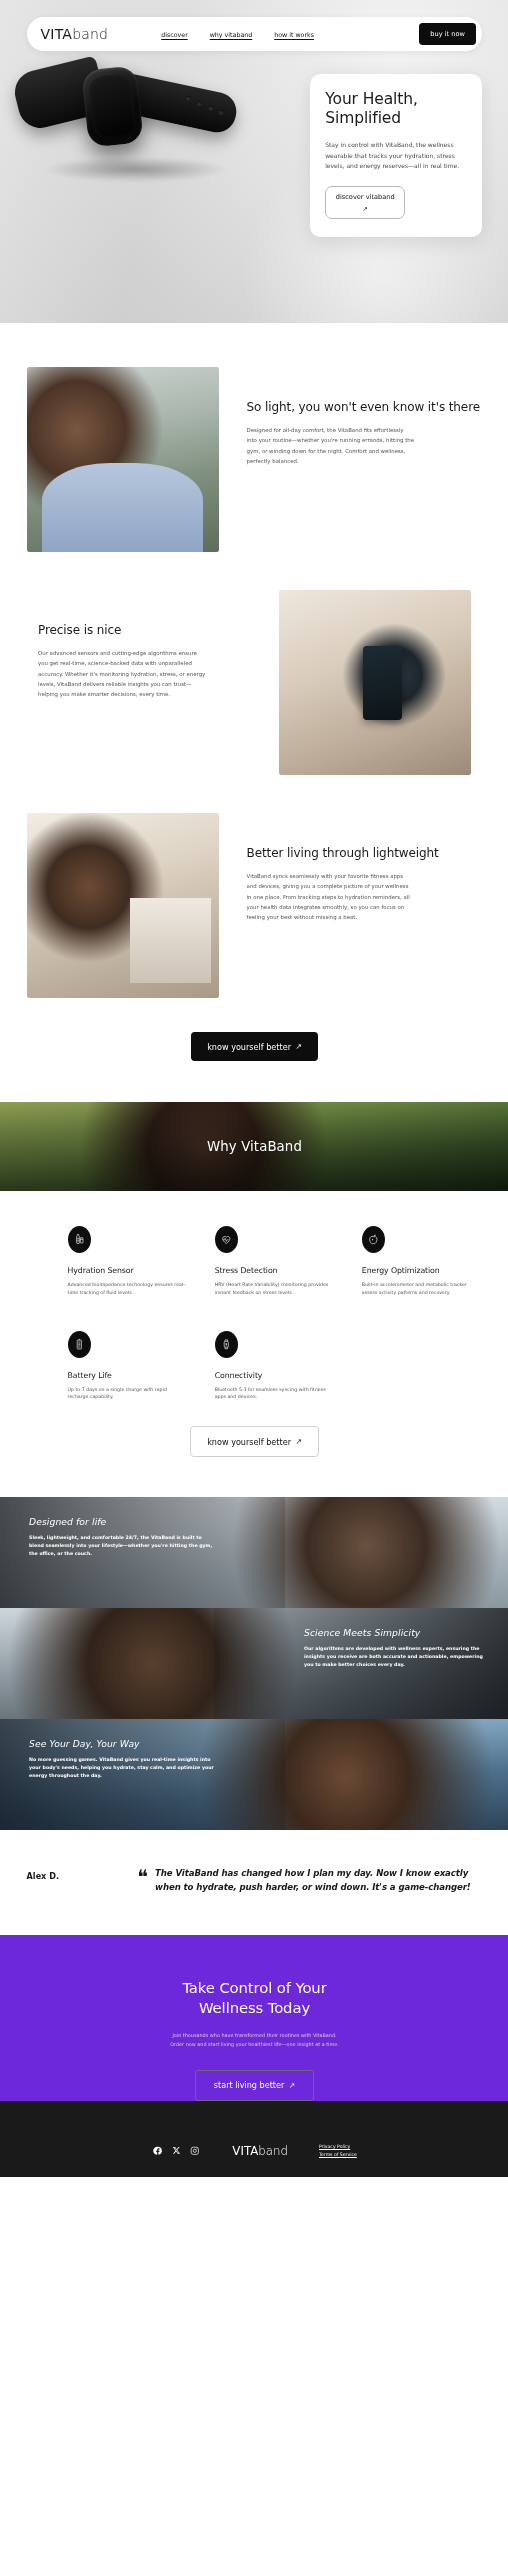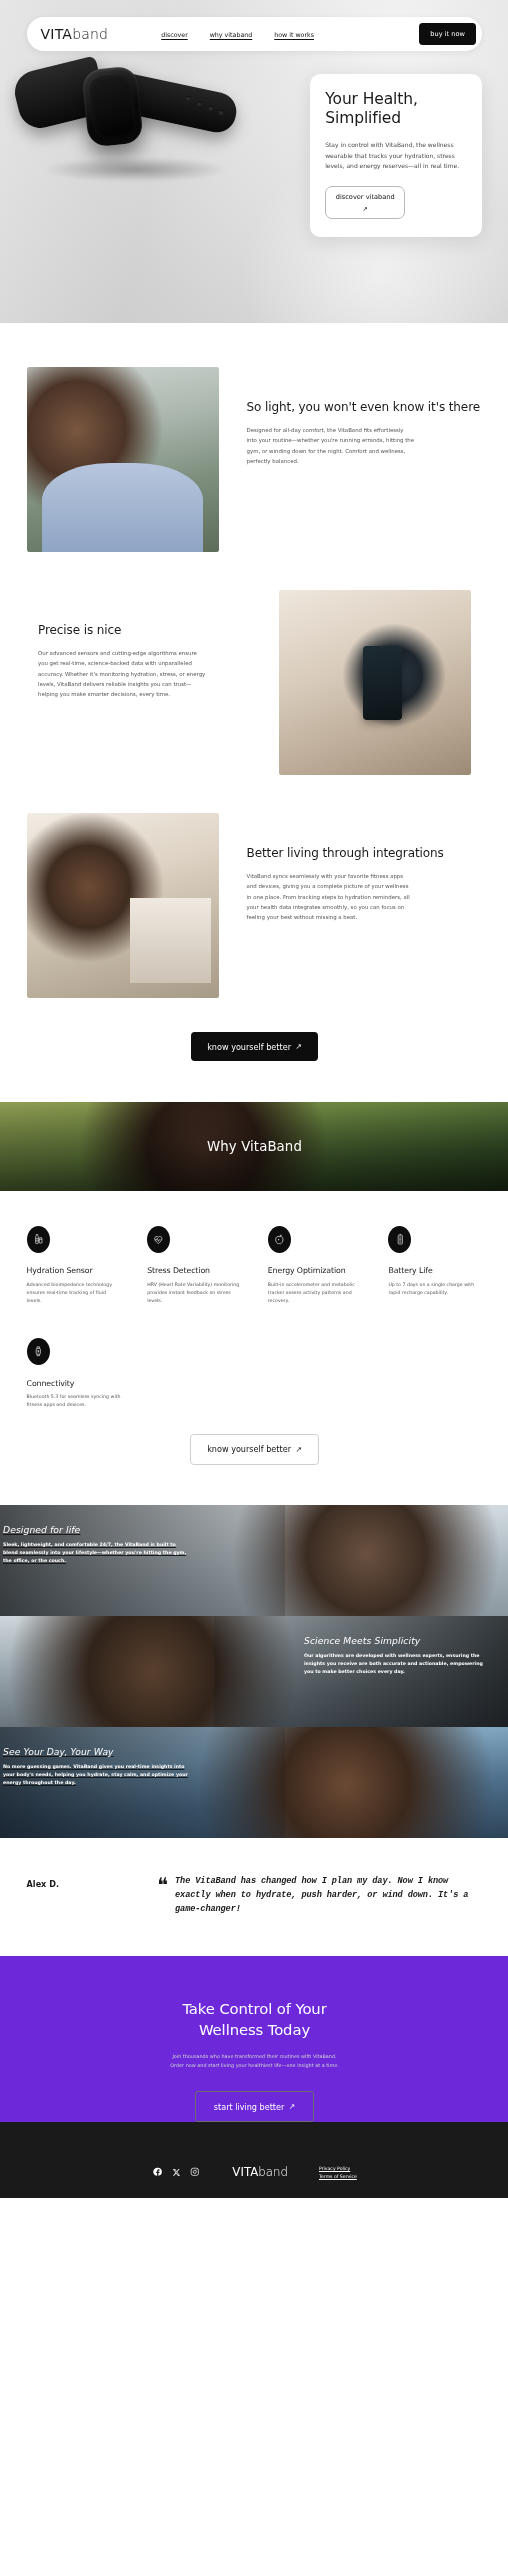--- a/index.html
+++ b/index.html
@@ -167,21 +167,21 @@
     display:flex; align-items:center; justify-content:center;
   }
   .why:before {
     content:""; position:absolute; inset:0;
     background: linear-gradient(180deg, rgba(0,0,0,.05), rgba(0,0,0,.55));
   }
   .why h2 { position:relative; color:#fff; font-size: 13.3px; font-weight: 400; letter-spacing:0.1px; }
 
   
   .features { padding: 35px 26.6px 7.4px; }
-  .fgrid { display:grid; grid-template-columns: repeat(4, 1fr); column-gap: 26.6px; row-gap: 34px; }
+  .fgrid { display:grid; grid-template-columns: repeat(3, 1fr); column-gap: 26.6px; row-gap: 34px; margin-left: 41px; }
   .fcell { }
   .ficon {
     width: 23px; height: 27px; border-radius: 50%;
     background:#0d0d0d; display:flex; align-items:center; justify-content:center;
     margin-bottom: 13.3px;
   }
   .ficon svg { display:block; }
   .fcell h3 { font-size: 7.8px; font-weight: 400; letter-spacing:-0.1px; }
   .fcell p { font-size: 4.7px; line-height: 1.62; color:#555; margin-top: 5.9px; max-width: 124px; }
 
@@ -189,21 +189,21 @@
   .btn-light {
     display:inline-flex; align-items:center; gap:4.4px;
     background:#fff; color:#111; border:0.7px solid #cfcfcf; border-radius:3.7px;
     font-size: 8.1px; padding: 9.6px 16.2px; cursor:pointer; font-family: inherit;
   }
 
   
   .panel { position:relative; height: 111px; overflow:hidden; }
   .panel .pbg { position:absolute; inset:0; }
   .panel .ptext { position:absolute; top: 19px; width: 186px; }
-  .panel .ptext.left { left: 3px; text-decoration: underline; }
+  .panel .ptext.left { left: 29px; }
   .panel .ptext.right { right: 19px; }
   .panel h3 { color:#fff; font-size: 9.2px; font-weight: 400; font-style: italic; letter-spacing:0.1px; }
   .panel p { color:#fff; font-size: 4.7px; line-height: 1.72; margin-top: 6.6px; font-weight: 700; }
 
   .pbg-office {
     background:
       radial-gradient(circle at 72% 44%, #6a5140 0%, #3b2c22 16%, rgba(59,44,34,0) 36%),
       linear-gradient(175deg,#e9eef2 0%, #cdd6dc 34%, #a9b5bd 66%, #8b979f 100%);
   }
   .pbg-office:after {
@@ -223,24 +223,24 @@
     background:
       radial-gradient(circle at 68% 52%, #6b4a34 0%, #3b281c 18%, rgba(59,40,28,0) 42%),
       linear-gradient(175deg,#a7c3d6 0%, #7fa3bd 30%, #4e6f8b 62%, #2d4357 100%);
   }
   .pbg-beach:after {
     content:""; position:absolute; left:0; top:0; width:56%; height:100%;
     background: linear-gradient(90deg, rgba(8,12,18,.7), rgba(8,12,18,.12));
   }
 
   
-  .testi { display:flex; padding: 37px 26.6px 40px; align-items:flex-start; background:#fff;gap:20px; }
+  .testi { display:flex; padding: 37px 26.6px 40px; align-items:flex-start; background:#fff; }
   .testi .who { width: 111px; font-size: 8.1px; font-weight: 700; padding-top: 4.4px; }
   .testi .quote-mark { font-size: 20px; line-height:1; font-weight:700; font-style: italic; margin-right: 8.9px; letter-spacing:-2.2px; }
-  .testi .qbody { flex:1; font-size: 8.6px; line-height: 1.62; font-style: italic; font-weight: 700; letter-spacing:-0.1px;font-family:Liberation Mono, monospace; }
+  .testi .qbody { flex:1; font-size: 8.6px; line-height: 1.62; font-style: italic; font-weight: 700; letter-spacing:-0.1px; }
   .testi .qrow { display:flex; flex:1; }
 
   
   .final { background:#6d28d9; color:#fff; padding: 43px 32px 0; text-align:center; }
   .final h2 { font-size: 14.8px; font-weight: 400; line-height: 1.36; letter-spacing:-0.1px; }
   .final p { font-size: 4.9px; line-height: 1.85; color:#d2d2d2; margin-top: 12.6px; }
   .final .wrapbtn { display:flex; justify-content:center; padding: 20.7px 0 0; }
   .btn-ghost {
     display:inline-flex; align-items:center; gap:4.4px;
     background:transparent; color:#fff; border:0.7px solid #6b6b6b; border-radius:3px;
@@ -327,21 +327,21 @@
         <h2>Precise is nice</h2>
         <p>Our advanced sensors and cutting-edge algorithms ensure you get real-time, science-backed data with unparalleled accuracy. Whether it's monitoring hydration, stress, or energy levels, VitaBand delivers reliable insights you can trust—helping you make smarter decisions, every time.</p>
       </div>
     </div>
 
     <div class="row sect-3">
       <div class="media">
         <div class="ph ph-kitchen"></div>
       </div>
       <div class="copy">
-        <h2>Better living through integrations</h2>
+        <h2>Better living through lightweight</h2>
         <p>VitaBand syncs seamlessly with your favorite fitness apps and devices, giving you a complete picture of your wellness in one place. From tracking steps to hydration reminders, all your health data integrates smoothly, so you can focus on feeling your best without missing a beat.</p>
       </div>
     </div>
 
     <div class="center-cta">
       <button class="btn-dark">
         <span>know yourself better</span>
         <span class="arrow">↗</span>
       </button>
     </div>

